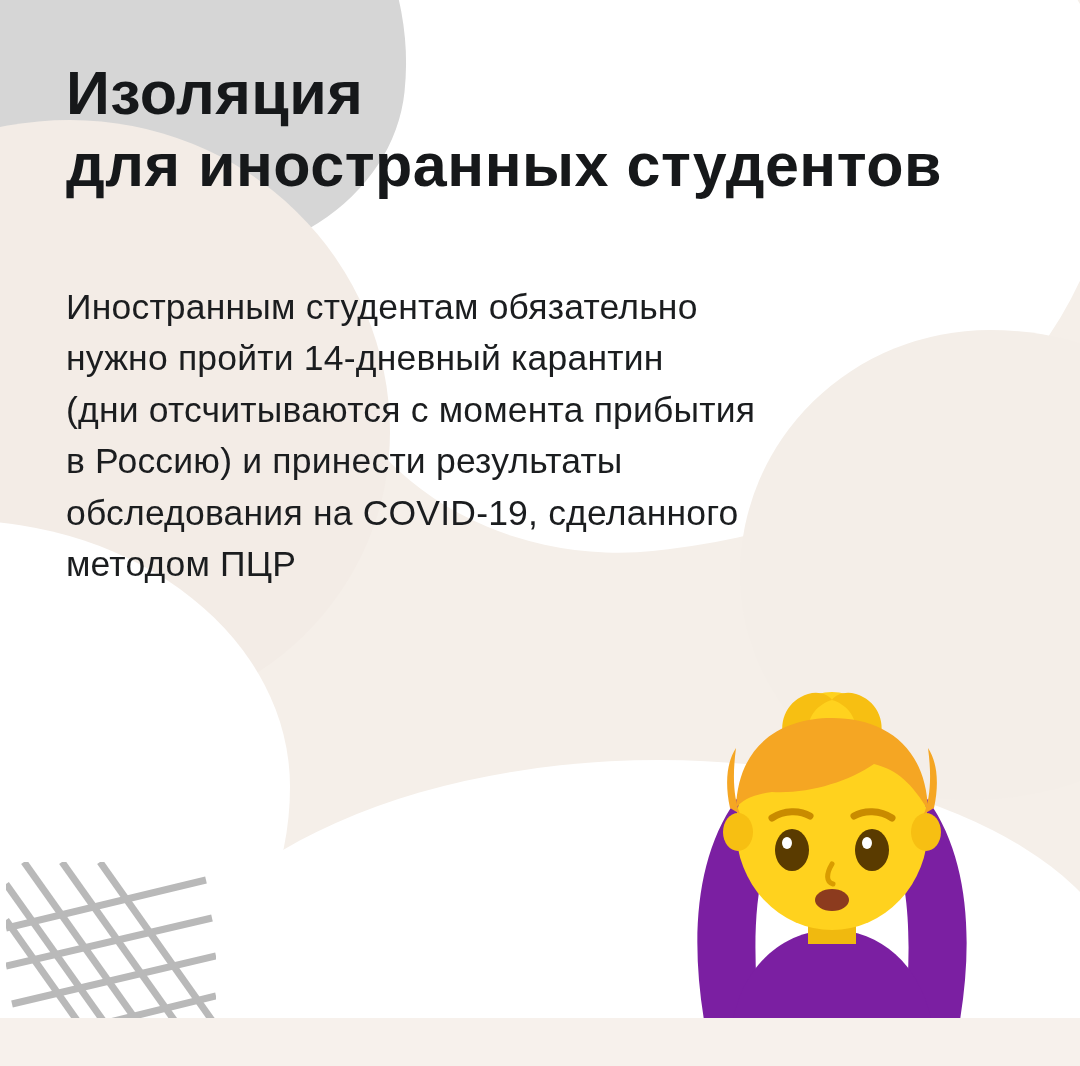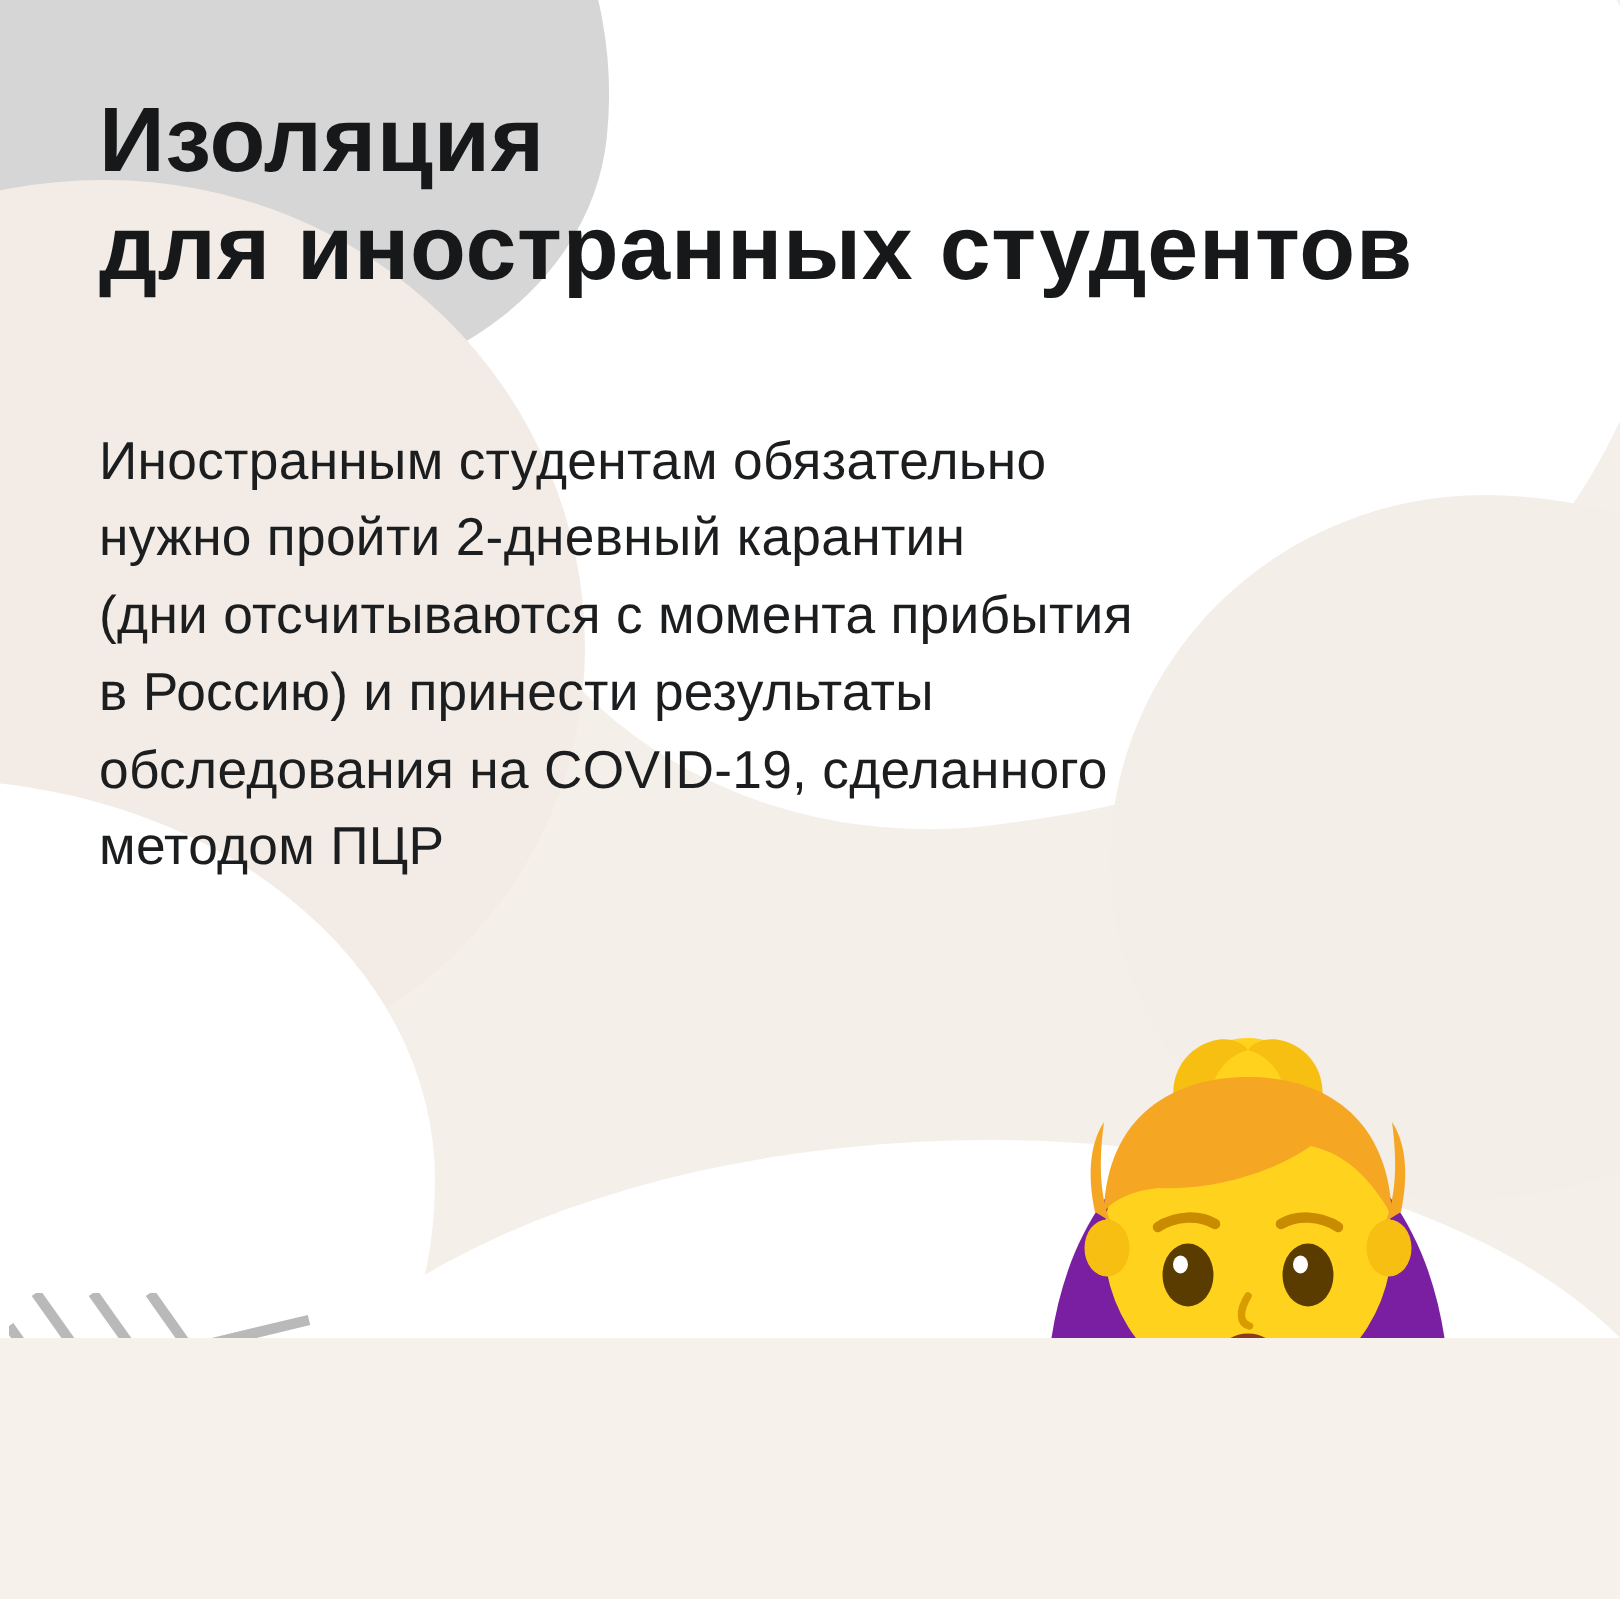--- a/index.html
+++ b/index.html
@@ -10,21 +10,21 @@
   body {
     width: 1080px;
     height: 1066px;
     overflow: hidden;
     font-family: "Liberation Sans", sans-serif;
     background: #f7f1ec;
   }
   .poster {
     position: relative;
     width: 1080px;
-    height: 892px;
+    height: 1018px;
     overflow: hidden;
     background: #f5efe9;
   }
 
   
   .bg-layer {
     position: absolute;
     inset: 0;
     overflow: hidden;
   }
@@ -185,21 +185,21 @@
     <line x1="0" y1="104" x2="206" y2="56"></line>
     <line x1="6" y1="142" x2="210" y2="94"></line>
     <line x1="22" y1="180" x2="210" y2="134"></line>
     <line x1="58" y1="206" x2="210" y2="170"></line>
   </svg>
 
   <h1 class="title">Изоляция
 для иностранных студентов</h1>
 
   <p class="body-text">Иностранным студентам обязательно
-нужно пройти 2-дневный карантин
+нужно пройти 14-дневный карантин
 (дни отсчитываются с момента прибытия
 в Россию) и принести результаты
 обследования на COVID-19, сделанного
 методом ПЦР</p>
 
   <div class="emoji-wrap">
     <svg viewBox="0 0 440 440" xmlns="http://www.w3.org/2000/svg">
 
       <path d="M96 430
                C 78 340, 80 250, 124 188

